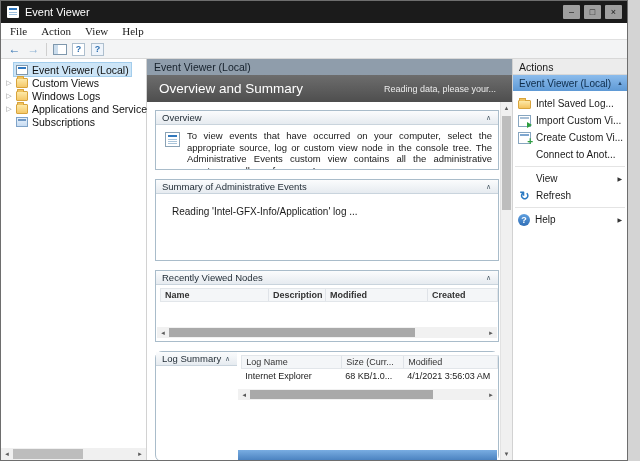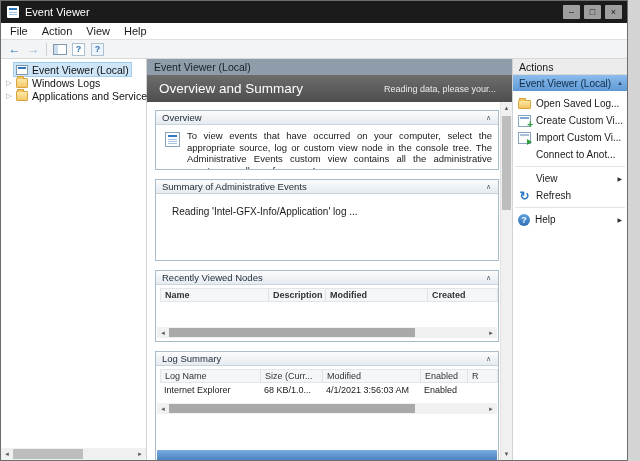--- a/index.html
+++ b/index.html
@@ -10,21 +10,21 @@
   
   .titlebar{height:22px;background:#1b1b1b;display:flex;align-items:center;padding-left:6px;flex:none;}
   .app-icon{width:12px;height:12px;margin-right:6px;background:#fff;border-radius:1px;position:relative;overflow:hidden;flex:none;}
   .app-icon::before{content:"";position:absolute;left:2px;right:2px;top:2px;height:2px;background:#2e77c0;}
   .app-icon::after{content:"";position:absolute;left:2px;right:2px;top:6px;height:1px;background:#9dbfdd;box-shadow:0 2px 0 #9dbfdd;}
   .title{color:#fff;font-size:11px;}
   .win-btns{margin-left:auto;display:flex;align-items:center;gap:4px;padding-right:5px;}
   .win-btn{width:17px;height:14px;background:#9f9f9f;color:#1a1a1a;font-size:9px;line-height:14px;text-align:center;border-radius:1px;cursor:default;}
 
   
-  .menubar{height:17px;background:#fff;border-bottom:1px solid #e0e0e0;display:flex;align-items:center;font-size:11px;color:#1a1a1a;padding-left:2px;flex:none;}
+  .menubar{height:17px;background:#fff;border-bottom:1px solid #e0e0e0;display:flex;align-items:center;font-size:11px;color:#1a1a1a;padding-left:2px;flex:none;font-family:Liberation Serif, serif;}
   .menu-item{padding:0 7px;}
 
   
   .toolbar{height:19px;background:#f3f4f5;border-bottom:1px solid #d8d8d8;display:flex;align-items:center;padding-left:4px;flex:none;}
   .tb-btn{width:19px;height:17px;display:flex;align-items:center;justify-content:center;}
   .glyph-back{color:#2e6fb0;font-weight:bold;font-size:12px;}
   .glyph-fwd{color:#8fb3d4;font-weight:bold;font-size:12px;}
   .tb-sep{width:1px;height:13px;background:#cfcfcf;margin:0 3px;}
   .console-tree-icon{width:14px;height:11px;border:1px solid #7f98ad;background:linear-gradient(to right,#cbdded 0,#cbdded 4px,#fff 4px);}
   .tb-help{width:13px;height:13px;border:1px solid #aebfce;background:#fff;color:#2e6fb0;font-weight:bold;font-size:9px;display:flex;align-items:center;justify-content:center;}
@@ -61,21 +61,21 @@
   .section-header{height:14px;background:linear-gradient(#fbfcfd,#e6ebf0);border-bottom:1px solid #c9d4dd;display:flex;align-items:center;padding:0 3px 0 6px;font-size:9.5px;color:#1f2a33;}
   .section-collapse{margin-left:auto;width:13px;text-align:center;font-size:7px;color:#4a5a66;}
   .section-body{background:#fff;position:relative;}
   .overview-body{height:44px;display:flex;gap:7px;padding:5px 6px 2px 9px;overflow:hidden;}
   .overview-icon{width:15px;height:15px;flex:none;background:#fff;border:1px solid #8aa2b5;position:relative;margin-top:2px;}
   .overview-icon::before{content:"";position:absolute;left:2px;right:2px;top:2px;height:2px;background:#3279bd;}
   .overview-icon::after{content:"";position:absolute;left:2px;right:2px;top:6px;height:1px;background:#a9c4da;box-shadow:0 2px 0 #a9c4da,0 4px 0 #a9c4da;}
   .overview-text{font-size:9.5px;line-height:11.5px;color:#1a1a1a;text-align:justify;}
   .admin-body{height:66px;padding:12px 8px 0 16px;font-size:10px;color:#1a1a1a;}
   .recent-body{height:56px;overflow:hidden;font-weight:bold;}
-  .sec-log{flex:1;min-height:0;display:flex;flex-direction:column;margin-bottom:-2px;}
+  .sec-log{flex:1;min-height:0;display:flex;flex-direction:row;margin-bottom:-2px;border-radius:7px;}
   .log-body{flex:1;min-height:0;display:flex;flex-direction:column;overflow:hidden;}
 
   
   .tbl{padding:3px 0 0 4px;flex:none;}
   .tbl-head{display:flex;height:14px;background:#f4f6f8;border:1px solid #e2e6ea;}
   .th{flex:none;display:flex;align-items:center;padding:0 4px;font-size:9px;color:#333;border-right:1px solid #dfe3e8;white-space:nowrap;overflow:hidden;}
   .tbl-row{display:flex;height:14px;align-items:center;}
   .td{flex:none;padding:0 4px;font-size:9px;color:#1a1a1a;white-space:nowrap;overflow:hidden;}
   .rn-c0{width:108px}.rn-c1{width:57px}.rn-c2{width:102px}.rn-c3{width:130px}
   .ls-c0{width:100px}.ls-c1{width:62px}.ls-c2{width:98px}.ls-c3{width:47px}.ls-c4{width:70px}
@@ -160,28 +160,42 @@
         <span class="expander"></span>
         <span class="sel-wrap">
           <span class="tree-icon icon-ev-root"></span>
           <span class="tree-label">Event Viewer (Local)</span>
         </span>
       </div>
       <div class="tree-row">
         <span class="expander">▷</span>
         <span class="sel-wrap">
           <span class="tree-icon icon-folder"></span>
-          <span class="tree-label">Windows Logs</span>
+          <span class="tree-label">Custom Views</span>
         </span>
       </div>
       <div class="tree-row">
         <span class="expander">▷</span>
         <span class="sel-wrap">
           <span class="tree-icon icon-folder"></span>
+          <span class="tree-label">Windows Logs</span>
+        </span>
+      </div>
+      <div class="tree-row">
+        <span class="expander">▷</span>
+        <span class="sel-wrap">
+          <span class="tree-icon icon-folder"></span>
           <span class="tree-label">Applications and Services Lo</span>
+        </span>
+      </div>
+      <div class="tree-row">
+        <span class="expander"></span>
+        <span class="sel-wrap">
+          <span class="tree-icon icon-subs"></span>
+          <span class="tree-label">Subscriptions</span>
         </span>
       </div>
       <div class="hscrollbar">
         <span class="sb-arrow">◄</span>
         <span class="sb-track">
             <span class="sb-thumb" style="left:0;width:58%;"></span>
           </span>
         <span class="sb-arrow">►</span>
       </div>
     </div>
@@ -290,29 +304,29 @@
       <div class="actions-header">
         <span>Actions</span>
       </div>
       <div class="actions-group">
         <span>Event Viewer (Local)</span>
         <span class="group-collapse">▲</span>
       </div>
       <div class="actions-list">
         <div class="action-item">
           <span class="action-icon icon-open-log"></span>
-          <span class="action-label">Open Saved Log...</span>
+          <span class="action-label">Intel Saved Log...</span>
+        </div>
+        <div class="action-item">
+          <span class="action-icon icon-import-view"></span>
+          <span class="action-label">Import Custom Vi...</span>
         </div>
         <div class="action-item">
           <span class="action-icon icon-create-view"></span>
           <span class="action-label">Create Custom Vi...</span>
-        </div>
-        <div class="action-item">
-          <span class="action-icon icon-import-view"></span>
-          <span class="action-label">Import Custom Vi...</span>
         </div>
         <div class="action-item">
           <span class="action-icon icon-spacer"></span>
           <span class="action-label">Connect to Anot...</span>
         </div>
         <div class="action-sep"></div>
         <div class="action-item">
           <span class="action-icon icon-spacer"></span>
           <span class="action-label">View</span>
           <span class="submenu-arrow">▶</span>

